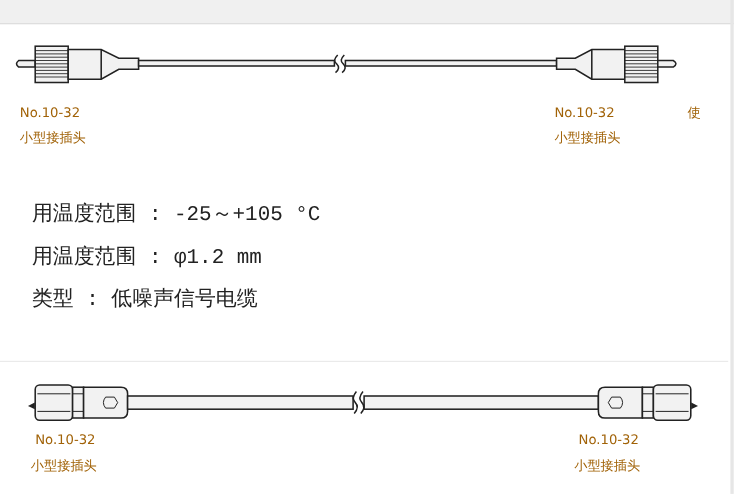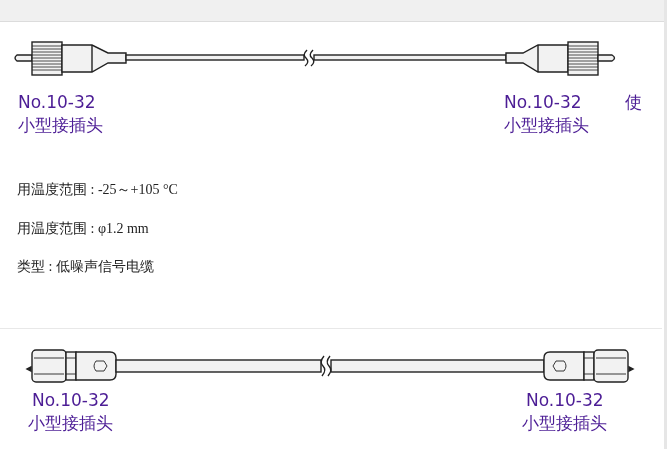--- a/index.html
+++ b/index.html
@@ -1,23 +1,23 @@
 <!DOCTYPE html>
 <html><head>
 <meta charset="utf-8">
 <style>
   html, body { margin:0; padding:0; }
   body { width:667px; height:449px; background:#ffffff; position:relative; overflow:hidden;
          font-family:"DejaVu Sans","Liberation Sans",sans-serif; color:#222; }
   .topband { position:absolute; left:0; top:0; width:667px; height:21px; background:#f0f0f0; border-bottom:1px solid #dcdcdc; }
   .rightedge { position:absolute; left:664px; top:0; width:3px; height:449px; background:#e6e6e6; }
   .divider { position:absolute; left:0; top:328px; width:662px; height:1px; background:#e8e8e8; }
-  .label { position:absolute; font-size:17px; line-height:23px; color:#4c1d95; white-space:nowrap; }
-  .spec { position:absolute; left:17px; font-size:14px; color:#222; white-space:nowrap;
-          font-family:Liberation Serif, serif; }
+  .label { position:absolute; font-size:12px; line-height:23px; color:#a16207; white-space:nowrap; }
+  .spec { position:absolute; left:29px; font-size:19px; color:#222; white-space:nowrap;
+          font-family:Liberation Mono, monospace; }
   svg { position:absolute; }
 </style>
 </head>
 <body>
 
 <div class="topband"></div>
 <div class="rightedge"></div>
 
 <svg width="667" height="60" style="left:0;top:30px" viewBox="0 30 667 60">
   <g stroke="#222" stroke-width="1.4" fill="#f2f2f2">

